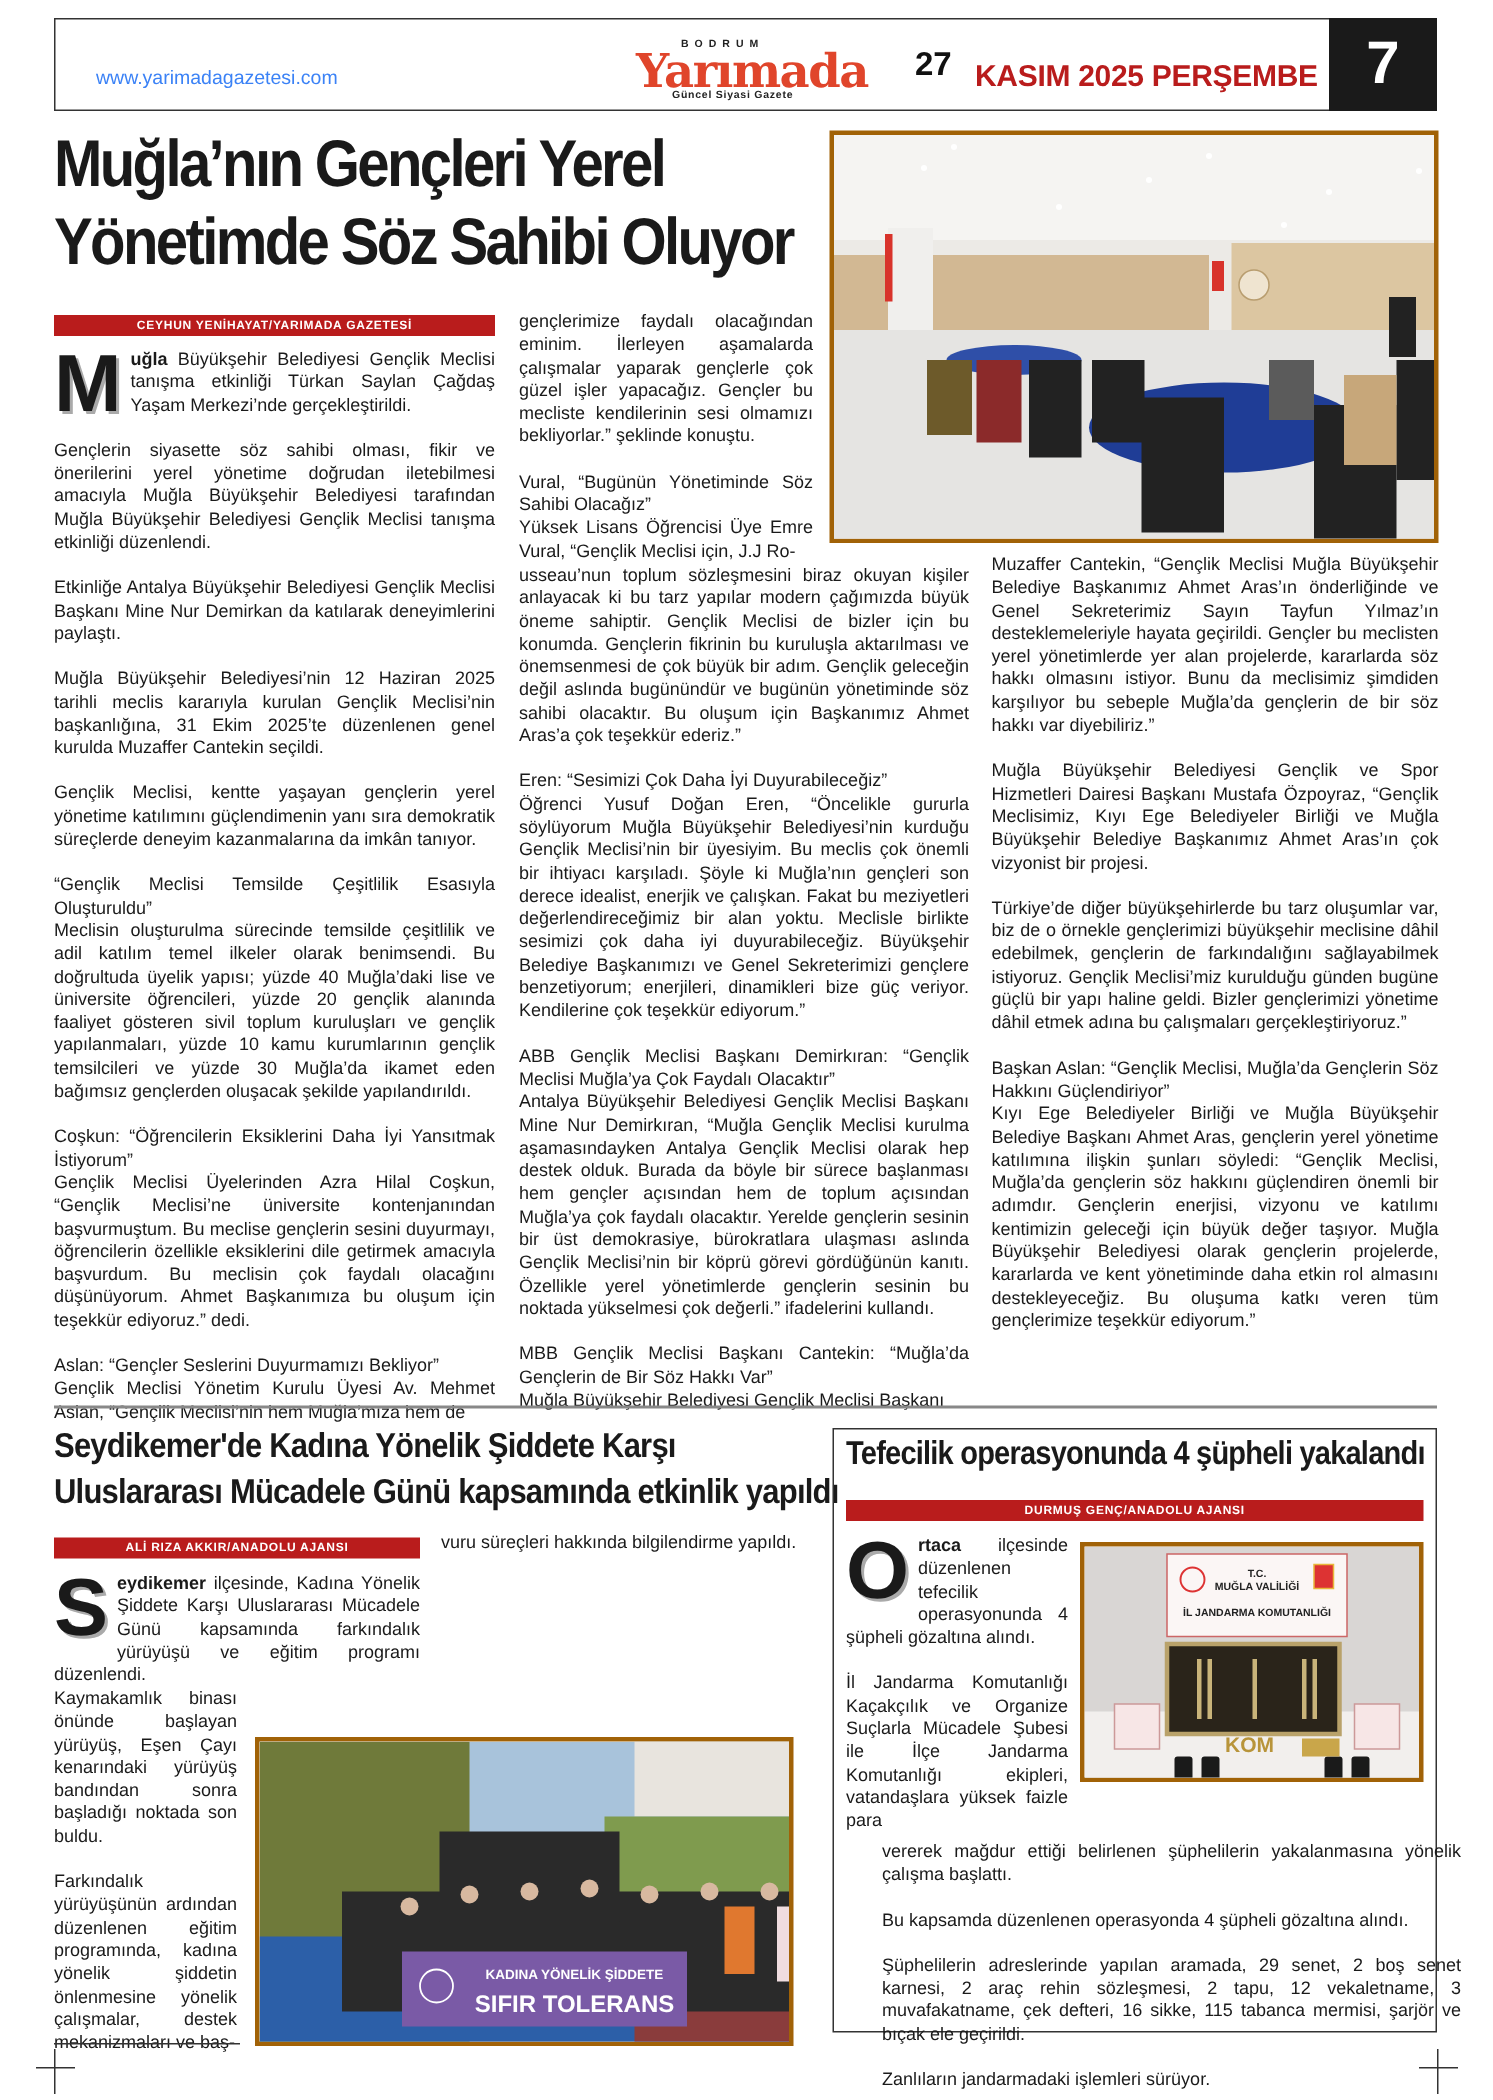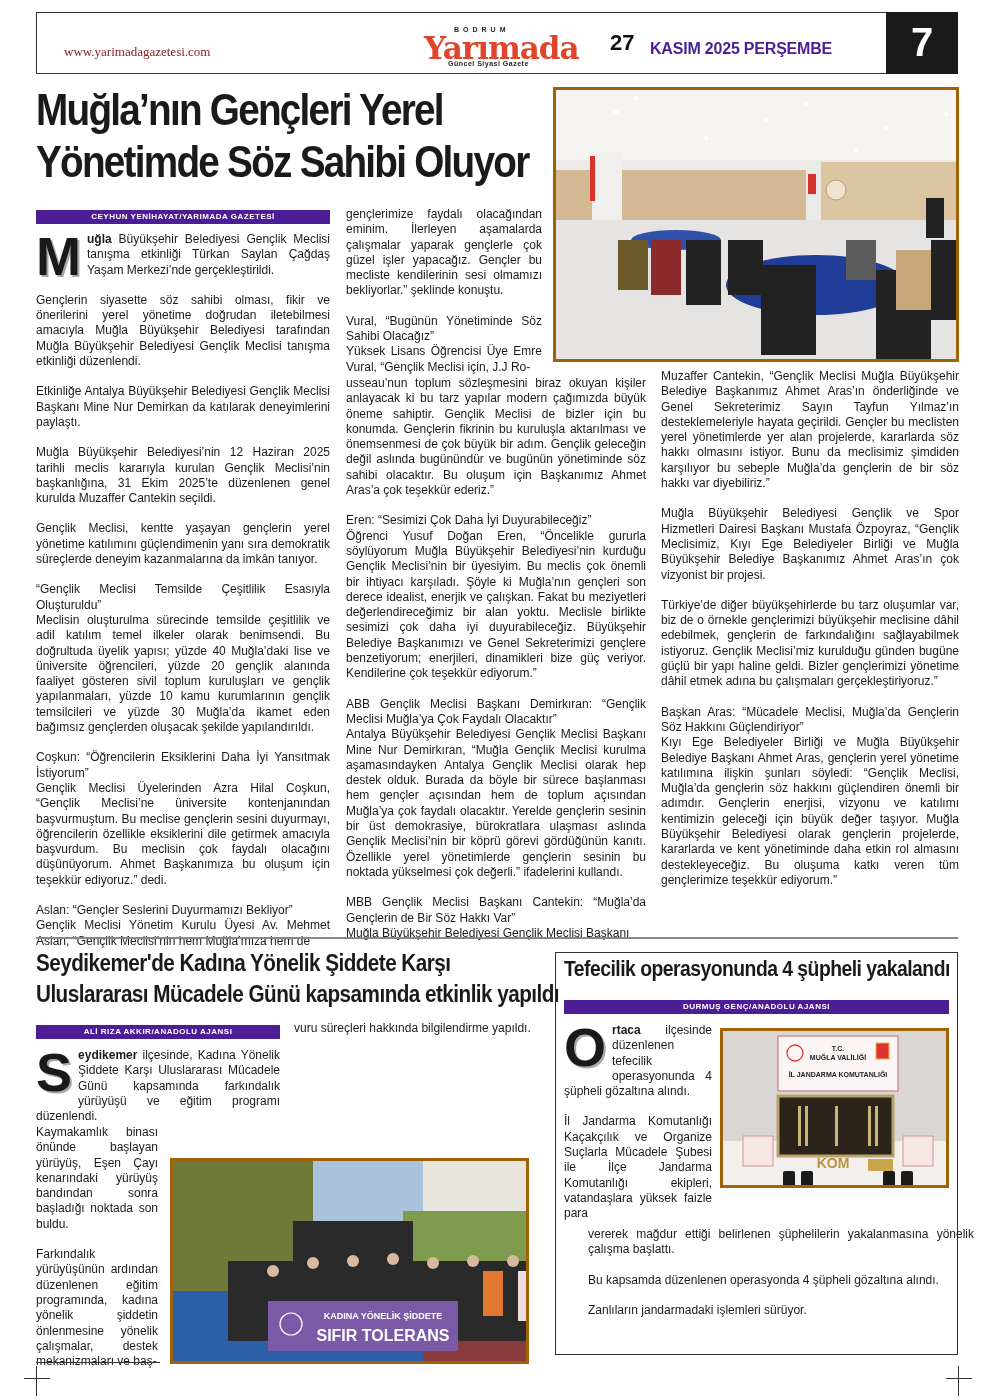--- a/index.html
+++ b/index.html
@@ -1,30 +1,30 @@
 <!DOCTYPE html>
 <html><head>
 <meta charset="utf-8">
 <style>
   html,body{margin:0;padding:0;background:#fff;}
   body{width:995px;height:1400px;position:relative;overflow:hidden;font-family:"Liberation Sans",sans-serif;color:#1a1a1a;}
   .abs{position:absolute;}
   
   .masthead{left:36px;top:12px;width:922px;height:62px;border:1px solid #333;box-sizing:border-box;}
-  .site-url{left:64px;top:44px;font-size:13px;color:#7f1d1d;font-family:Liberation Serif, serif;text-align:center;}
+  .site-url{left:64px;top:44px;font-size:13px;color:#3b82f6;font-family:Liberation Sans, sans-serif;text-align:center;}
   .logo{left:424px;top:28px;width:165px;height:45px;}
   .logo .bodrum{position:absolute;left:30px;top:-2px;font-size:7px;font-weight:bold;letter-spacing:4px;color:#222;}
   .logo .name{position:absolute;left:0;top:2px;font-family:"DejaVu Serif",serif;font-size:31px;color:#e0452b;letter-spacing:-1px;font-weight:bold;}
   .logo .tag{position:absolute;left:24px;top:32px;font-size:7px;font-weight:bold;color:#222;letter-spacing:0.5px;}
   .date-num{left:610px;top:30px;font-size:22px;font-weight:bold;color:#111;}
-  .date-text{left:650px;top:40px;font-size:16px;font-weight:bold;color:#4c1d95;letter-spacing:-0.2px;}
+  .date-text{left:650px;top:40px;font-size:20px;font-weight:bold;color:#b91c1c;letter-spacing:-0.2px;}
   .page-num{left:886px;top:12px;width:72px;height:62px;background:#1a1a1a;color:#fff;font-size:40px;font-weight:bold;text-align:center;line-height:60px;}
   
   .headline1{left:36px;top:84px;width:520px;font-size:44px;line-height:52px;font-weight:bold;letter-spacing:-2px;transform:scaleX(0.88);transform-origin:left top;white-space:nowrap;}
-  .byline{height:14px;background:#4c1d95;color:#fff;font-size:8px;font-weight:bold;text-align:center;line-height:14px;letter-spacing:0.5px;}
+  .byline{height:14px;background:#b91c1c;color:#fff;font-size:8px;font-weight:bold;text-align:center;line-height:14px;letter-spacing:0.5px;}
   .col{font-size:12px;line-height:15.3px;text-align:justify;hyphens:manual;}
   .col p{margin:0 0 15px 0;}
   .col p.tight{margin:0;}
   .dropcap{float:left;font-size:54px;line-height:44px;font-weight:bold;margin:2px 6px 0 0;color:#1a1a1a;text-shadow:2px 2px 0 #aaa;}
   .photo{border:3px solid #a16207;box-sizing:border-box;overflow:hidden;}
   .divider{height:2px;background:#888;}
   .headline2{left:36px;top:948px;width:520px;font-size:23px;line-height:31px;font-weight:bold;letter-spacing:-0.6px;transform:scaleX(0.9);transform-origin:left top;white-space:nowrap;}
   .box{left:555px;top:952px;width:403px;height:403px;border:1px solid #333;box-sizing:border-box;}
   .headline3{left:564px;top:956px;font-size:22px;font-weight:bold;letter-spacing:-0.6px;transform:scaleX(0.88);transform-origin:left top;white-space:nowrap;}
   .crop{background:#333;}
@@ -114,21 +114,21 @@
   <p class="tight">ABB Gençlik Meclisi Başkanı Demirkıran: “Gençlik Meclisi Muğla’ya Çok Faydalı Olacaktır”</p>
   <p>Antalya Büyükşehir Belediyesi Gençlik Meclisi Başkanı Mine Nur Demirkıran, “Muğla Gençlik Meclisi kurulma aşamasındayken Antalya Gençlik Meclisi olarak hep destek olduk. Burada da böyle bir sürece başlanması hem gençler açısından hem de toplum açısından Muğla’ya çok faydalı olacaktır. Yerelde gençlerin sesinin bir üst demokrasiye, bürokratlara ulaşması aslında Gençlik Meclisi’nin bir köprü görevi gördüğünün kanıtı. Özellikle yerel yönetimlerde gençlerin sesinin bu noktada yükselmesi çok değerli.” ifadelerini kullandı.</p>
   <p class="tight">MBB Gençlik Meclisi Başkanı Cantekin: “Muğla’da Gençlerin de Bir Söz Hakkı Var”</p>
   <p class="tight">Muğla Büyükşehir Belediyesi Gençlik Meclisi Başkanı</p>
 </div>
 
 <div class="abs col" style="left:661px;top:369px;width:298px;">
   <p>Muzaffer Cantekin, “Gençlik Meclisi Muğla Büyükşehir Belediye Başkanımız Ahmet Aras’ın önderliğinde ve Genel Sekreterimiz Sayın Tayfun Yılmaz’ın desteklemeleriyle hayata geçirildi. Gençler bu meclisten yerel yönetimlerde yer alan projelerde, kararlarda söz hakkı olmasını istiyor. Bunu da meclisimiz şimdiden karşılıyor bu sebeple Muğla’da gençlerin de bir söz hakkı var diyebiliriz.”</p>
   <p>Muğla Büyükşehir Belediyesi Gençlik ve Spor Hizmetleri Dairesi Başkanı Mustafa Özpoyraz, “Gençlik Meclisimiz, Kıyı Ege Belediyeler Birliği ve Muğla Büyükşehir Belediye Başkanımız Ahmet Aras’ın çok vizyonist bir projesi.</p>
   <p>Türkiye’de diğer büyükşehirlerde bu tarz oluşumlar var, biz de o örnekle gençlerimizi büyükşehir meclisine dâhil edebilmek, gençlerin de farkındalığını sağlayabilmek istiyoruz. Gençlik Meclisi’miz kurulduğu günden bugüne güçlü bir yapı haline geldi. Bizler gençlerimizi yönetime dâhil etmek adına bu çalışmaları gerçekleştiriyoruz.”</p>
-  <p class="tight">Başkan Aras: “Mücadele Meclisi, Muğla’da Gençlerin Söz Hakkını Güçlendiriyor”</p>
+  <p class="tight">Başkan Aslan: “Gençlik Meclisi, Muğla’da Gençlerin Söz Hakkını Güçlendiriyor”</p>
   <p class="tight">Kıyı Ege Belediyeler Birliği ve Muğla Büyükşehir Belediye Başkanı Ahmet Aras, gençlerin yerel yönetime katılımına ilişkin şunları söyledi: “Gençlik Meclisi, Muğla’da gençlerin söz hakkını güçlendiren önemli bir adımdır. Gençlerin enerjisi, vizyonu ve katılımı kentimizin geleceği için büyük değer taşıyor. Muğla Büyükşehir Belediyesi olarak gençlerin projelerde, kararlarda ve kent yönetiminde daha etkin rol almasını destekleyeceğiz. Bu oluşuma katkı veren tüm gençlerimize teşekkür ediyorum.”</p>
 </div>
 
 <div class="abs divider" style="left:36px;top:937px;width:922px;"></div>
 
 <div class="abs headline2">
   <div>Seydikemer'de Kadına Yönelik Şiddete Karşı</div>
   <div>Uluslararası Mücadele Günü kapsamında etkinlik yapıldı</div>
 </div>
 <div class="abs byline" style="left:36px;top:1025px;width:244px;">ALİ RIZA AKKIR/ANADOLU AJANSI</div>
@@ -212,19 +212,20 @@
       </g>
     <g fill="#c9a64a">
         <rect x="145" y="128" width="25" height="12"></rect>
       </g>
   </svg>
 </div>
 
 <div class="abs col" style="left:588px;top:1192px;width:386px;margin-top:35px;">
   <p>vererek mağdur ettiği belirlenen şüphelilerin yakalanmasına yönelik çalışma başlattı.</p>
   <p>Bu kapsamda düzenlenen operasyonda 4 şüpheli gözaltına alındı.</p>
+  <p>Şüphelilerin adreslerinde yapılan aramada, 29 senet, 2 boş senet karnesi, 2 araç rehin sözleşmesi, 2 tapu, 12 vekaletname, 3 muvafakatname, çek defteri, 16 sikke, 115 tabanca mermisi, şarjör ve bıçak ele geçirildi.</p>
   <p class="tight">Zanlıların jandarmadaki işlemleri sürüyor.</p>
 </div>
 
 <div class="abs crop" style="left:24px;top:1378px;width:26px;height:1px;"></div>
 <div class="abs crop" style="left:36px;top:1366px;width:1px;height:30px;"></div>
 <div class="abs crop" style="left:946px;top:1378px;width:26px;height:1px;"></div>
 <div class="abs crop" style="left:958px;top:1366px;width:1px;height:30px;"></div>
 
 </body></html>

